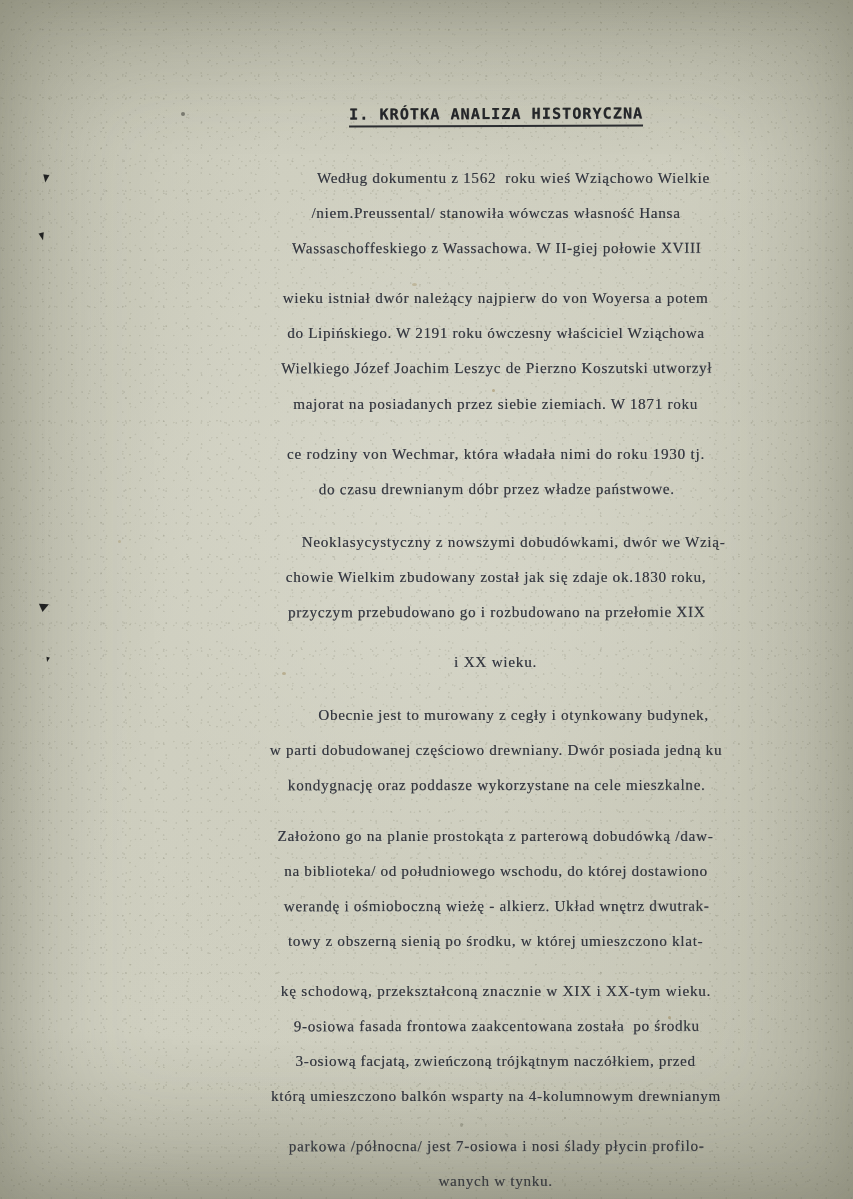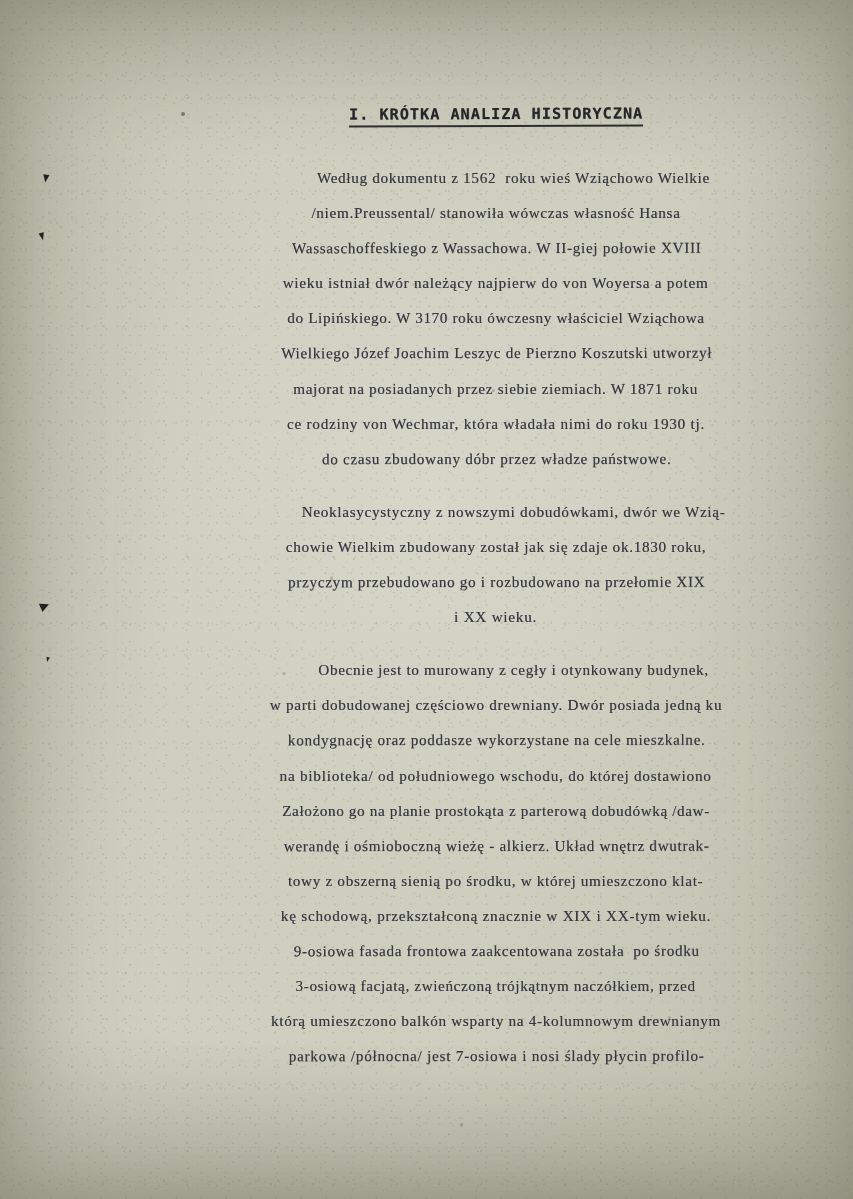--- a/index.html
+++ b/index.html
@@ -77,21 +77,21 @@
     font-size: 15.1px;
     line-height: 35.1px;
     letter-spacing: 0.72px;
     color: #343740;
     white-space: pre;
     text-shadow: 0.35px 0 0 rgba(52,55,64,0.38), 0 0.35px 0 rgba(52,55,64,0.22);
   }
   
   .line:nth-child(3n)   { transform: translateX(0.7px) rotate(-0.05deg); }
   .line:nth-child(3n+1) { transform: translateX(-0.4px); }
-  .line:nth-child(4n)   { letter-spacing: 0.80px; }
+  .line:nth-child(4n)   { letter-spacing: 0.80px; margin-top: 15px; }
   .line:nth-child(5n)   { letter-spacing: 0.66px; }
 
   
   .margin-mark {
     position: absolute;
     color: #1b1c1e;
     font-size: 13px;
     line-height: 1;
     pointer-events: none;
   }
@@ -139,45 +139,46 @@
 
   <div class="content">
 
     <div class="heading">I. KRÓTKA ANALIZA HISTORYCZNA</div>
 
     <div class="para">
       <div class="line">        Według dokumentu z 1562  roku wieś Wziąchowo Wielkie</div>
       <div class="line">/niem.Preussental/ stanowiła wówczas własność Hansa</div>
       <div class="line">Wassaschoffeskiego z Wassachowa. W II-giej połowie XVIII</div>
       <div class="line">wieku istniał dwór należący najpierw do von Woyersa a potem</div>
-      <div class="line">do Lipińskiego. W 3170 roku ówczesny właściciel Wziąchowa</div>
+      <div class="line">do Lipińskiego. W 2191 roku ówczesny właściciel Wziąchowa</div>
       <div class="line">Wielkiego Józef Joachim Leszyc de Pierzno Koszutski utworzył</div>
       <div class="line">majorat na posiadanych przez siebie ziemiach. W 1871 roku</div>
       <div class="line">ce rodziny von Wechmar, która władała nimi do roku 1930 tj.</div>
-      <div class="line">do czasu zbudowany dóbr przez władze państwowe.</div>
+      <div class="line">do czasu drewnianym dóbr przez władze państwowe.</div>
     </div>
 
     <div class="para">
       <div class="line">        Neoklasycystyczny z nowszymi dobudówkami, dwór we Wzią-</div>
       <div class="line">chowie Wielkim zbudowany został jak się zdaje ok.1830 roku,</div>
       <div class="line">przyczym przebudowano go i rozbudowano na przełomie XIX</div>
       <div class="line">i XX wieku.</div>
     </div>
 
     <div class="para">
       <div class="line">        Obecnie jest to murowany z cegły i otynkowany budynek,</div>
       <div class="line">w parti dobudowanej częściowo drewniany. Dwór posiada jedną ku</div>
       <div class="line">kondygnację oraz poddasze wykorzystane na cele mieszkalne.</div>
+      <div class="line">Założono go na planie prostokąta z parterową dobudówką /daw-</div>
       <div class="line">na biblioteka/ od południowego wschodu, do której dostawiono</div>
-      <div class="line">Założono go na planie prostokąta z parterową dobudówką /daw-</div>
       <div class="line">werandę i ośmioboczną wieżę - alkierz. Układ wnętrz dwutrak-</div>
       <div class="line">towy z obszerną sienią po środku, w której umieszczono klat-</div>
       <div class="line">kę schodową, przekształconą znacznie w XIX i XX-tym wieku.</div>
       <div class="line">9-osiowa fasada frontowa zaakcentowana została  po środku</div>
       <div class="line">3-osiową facjatą, zwieńczoną trójkątnym naczółkiem, przed</div>
       <div class="line">którą umieszczono balkón wsparty na 4-kolumnowym drewnianym</div>
       <div class="line">parkowa /północna/ jest 7-osiowa i nosi ślady płycin profilo-</div>
+      <div class="line">wanych w tynku.</div>
     </div>
 
   </div>
 
   <div class="vignette"></div>
 </div>
 
 </body></html>

